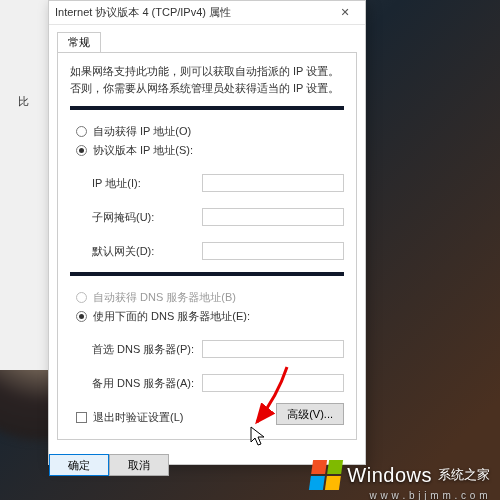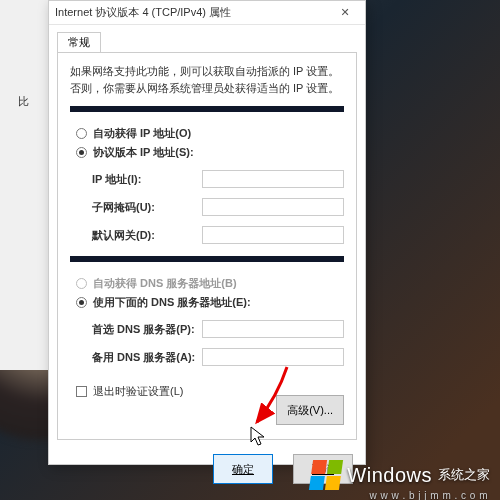--- a/index.html
+++ b/index.html
@@ -52,34 +52,34 @@
     }
     .panel {
       margin: 0 8px 8px 8px;
       border:1px solid #ccc;
       padding: 10px 12px 12px 12px;
       height: 388px;
       background:#fff;
       position: relative;
     }
     .desc { font-size:11px; color:#333; line-height:1.5; margin-bottom: 10px; }
-    .group-rule { border-top:6px solid #0f172a; margin-top:2px; padding-top:10px;font-weight:bold; }
+    .group-rule { border-top:4px solid #0f172a; margin-top:2px; padding-top:10px; }
     .radio-row, .check-row { display:flex; align-items:center; margin: 4px 0 4px 6px; font-size:11px; color:#333; }
     .radio-row.disabled, .field-row.disabled { color:#9a9a9a; }
     .radio { width:11px;height:11px;border:1px solid #777;border-radius:50%;margin-right:6px;display:inline-flex;align-items:center;justify-content:center;background:#fff;}
     .radio.disabled { border-color:#bbb; }
     .radio .dot { width:5px;height:5px;border-radius:50%;background:#333;display:none;}
     .radio.checked .dot{display:block;}
     .checkbox { width:11px;height:11px;border:1px solid #777;margin-right:6px;background:#fff;display:inline-block;}
-    .field-row { display:flex; align-items:center; margin:10px 0 4px 22px; font-size:11px; color:#333; }
+    .field-row { display:flex; align-items:center; margin:16px 0 4px 22px; font-size:11px; color:#333; }
     .field-row label { width:110px; }
     .field-input { flex:1; height:18px; border:1px solid #ccc; background:#fff; }
-    .button-row { display:flex; justify-content:flex-end; gap:20px; padding: 6px 12px 10px 0; text-decoration: underline; }
+    .button-row { display:flex; gap:0; padding: 6px 12px 10px 0; }
     .btn {
-      min-width: 60px; height:30px;
+      min-width: 60px; height:22px;
       border:1px solid #adadad;
       background:#e1e1e1;
       font-size:11px;
       display:flex;align-items:center;justify-content:center;
       padding:0 10px;
     }
     .btn.primary { border:1px solid #0078d7; background:#e5f1fb; }
     .btn.adv { position:absolute; right:12px; bottom:14px; }
     .cursor {
       position:absolute; left:250px; top:426px;

